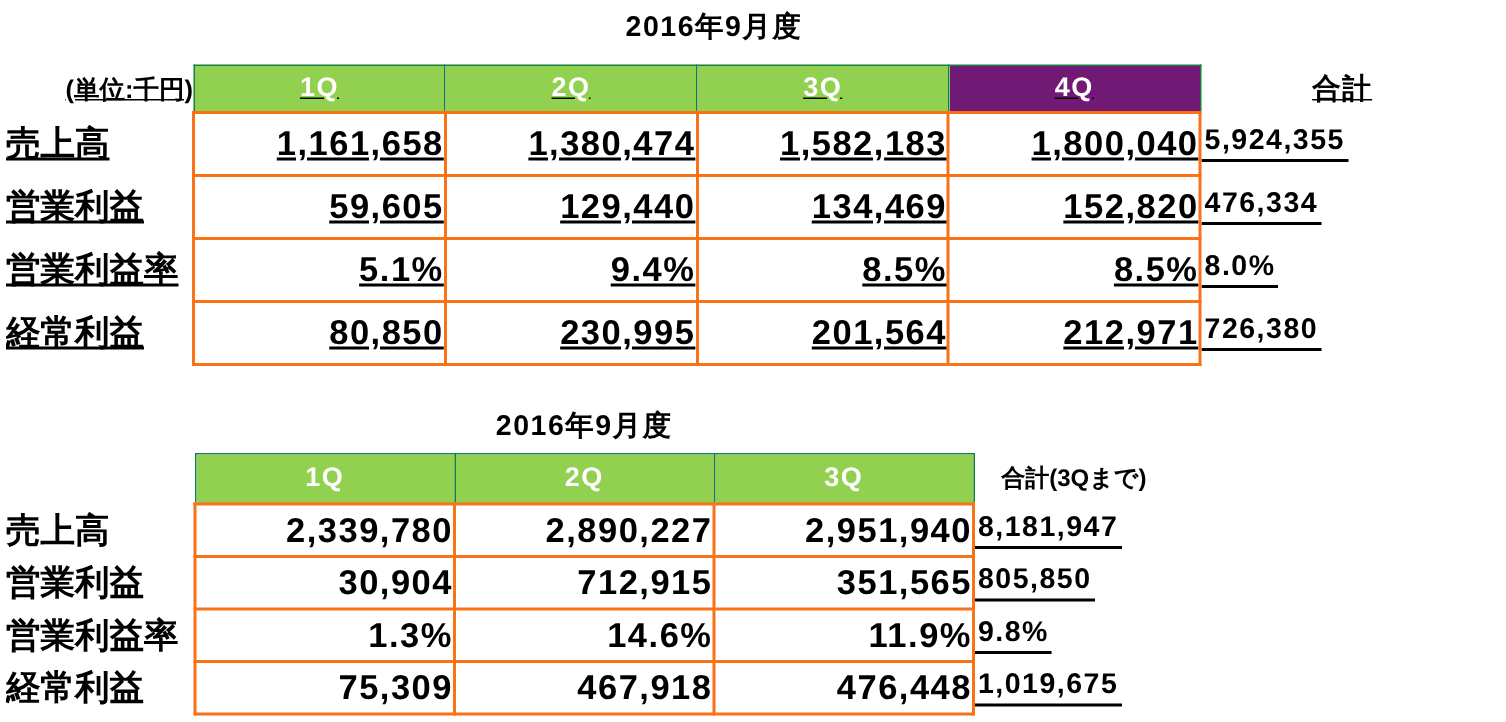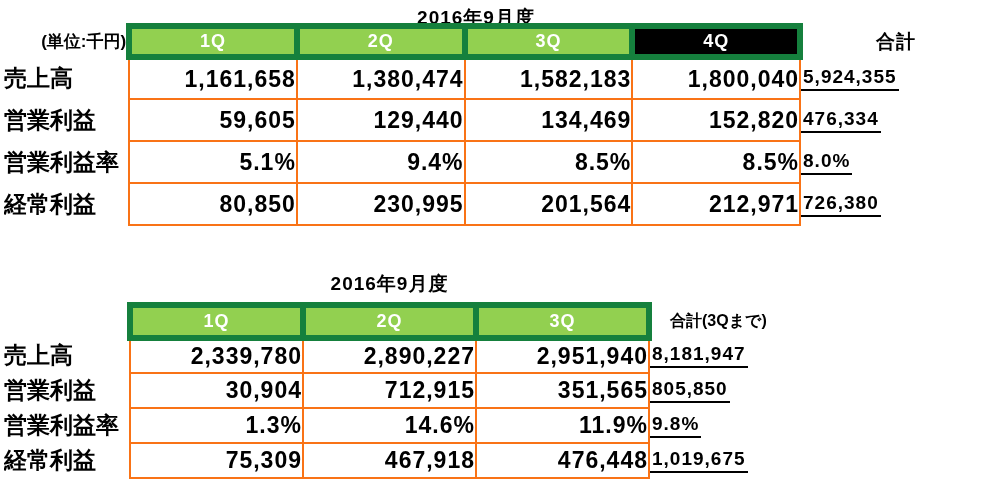--- a/index.html
+++ b/index.html
@@ -22,32 +22,32 @@
   .title-1 { left: 130px; top: 5px;  width: 692px; }
   .title-2 { left: 130px; top: 271px; width: 519px; }
 
   table.qtable {
     position: absolute;
     border-collapse: collapse;
     table-layout: fixed;
   }
   .qtable td, .qtable th { padding: 0; overflow: hidden; white-space: nowrap; }
 
-  .t1 { left: 4px; top: 23px; }
+  .t1 { left: 4px; top: 43px; text-decoration: underline; }
   .t2 { left: 4px; top: 302px; }
 
   .t1 tr.header-row { height: 31px; }
   .t1 tr.data-row   { height: 42px; }
   .t2 tr.header-row { height: 33px; }
   .t2 tr.data-row   { height: 35px; }
 
   .q-header {
     background: #92D050;
     color: #ffffff;
-    border: 6px solid #15803d;
+    border: 1px solid #15803d;
     font-size: 18px;
     font-weight: bold;
     text-align: center;
     letter-spacing: 1px;
   }
   .num-cell {
     border: 2px solid #f97316;
     text-align: right;
     padding-right: 8px;
     font-size: 23px;
@@ -97,21 +97,21 @@
         <col style="width:173px">
         <col style="width:173px">
       <col style="width:168px">
     </colgroup>
     <tbody>
         <tr class="header-row">
       <td class="corner-cell">(単位:千円)</td>
       <th class="q-header" style="background: rgb(146, 208, 80); color: rgb(255, 255, 255);">1Q</th>
       <th class="q-header" style="background: rgb(146, 208, 80); color: rgb(255, 255, 255);">2Q</th>
       <th class="q-header" style="background: rgb(146, 208, 80); color: rgb(255, 255, 255);">3Q</th>
-      <th class="q-header" style="background: #000000; color: rgb(255, 255, 255);">4Q</th>
+      <th class="q-header" style="background: #701a75; color: rgb(255, 255, 255);">4Q</th>
       <td class="total-header-cell">合計</td>
     </tr>
     <tr class="data-row">
       <td class="row-label-cell">売上高</td>
       <td class="num-cell">1,161,658</td>
       <td class="num-cell">1,380,474</td>
       <td class="num-cell">1,582,183</td>
       <td class="num-cell">1,800,040</td>
       <td class="total-cell"><span class="underlined">5,924,355</span></td>
     </tr>

